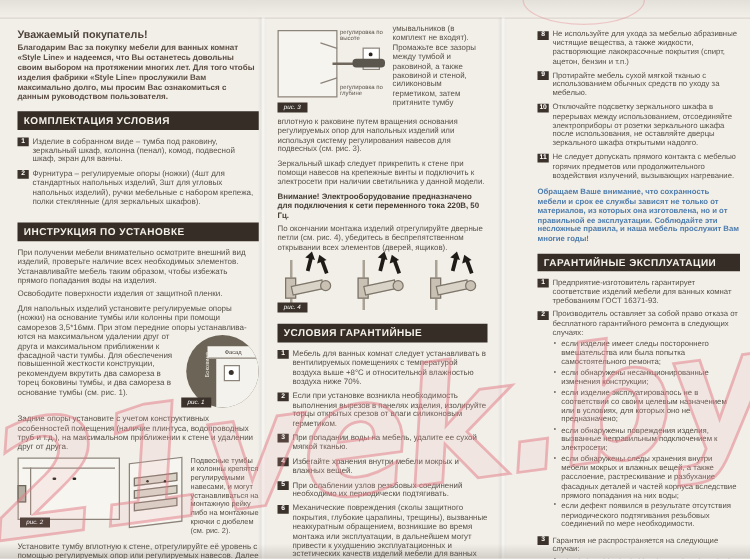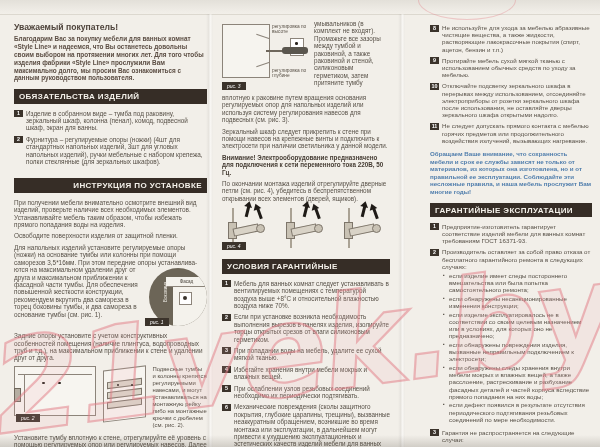--- a/index.html
+++ b/index.html
@@ -115,31 +115,31 @@
   <div class="fold-top"></div>
   <div class="crease-v crease-1"></div>
   <div class="crease-v crease-2"></div>
   <div class="fold-bottom"></div>
   <div class="wm-arc"></div>
 
   <div class="col col1">
     <div class="greeting">Уважаемый покупатель!</div>
     <p class="intro">Благодарим Вас за покупку мебели для ванных комнат «Style Line» и надеемся, что Вы останетесь довольны своим выбором на протяжении многих лет. Для того чтобы изделия фабрики «Style Line» прослужили Вам максимально долго, мы просим Вас ознакомиться с данным руководством пользователя.</p>
 
-    <div class="bar">ОБЯЗАТЕЛЬСТВА ИЗДЕЛИЙ</div>
+    <div class="bar">КОМПЛЕКТАЦИЯ УСЛОВИЯ</div>
     <div class="nitem">
       <span class="num">1</span>
       <span class="ntext">Изделие в собранном виде – тумба под раковину, зеркальный шкаф, колонна (пенал), комод, подвесной шкаф, экран для ванны.</span>
     </div>
     <div class="nitem">
       <span class="num">2</span>
       <span class="ntext">Фурнитура – регулируемые опоры (ножки) (4шт для стандартных напольных изделий, 3шт для угловых напольных изделий), ручки мебельные с набором крепежа, полки стеклянные (для зеркальных шкафов).</span>
     </div>
 
-    <div class="bar" style="margin-top:13px;text-align:right;">ИНСТРУКЦИЯ ПО УСТАНОВКЕ</div>
+    <div class="bar" style="margin-top:13px;">ИНСТРУКЦИЯ ПО УСТАНОВКЕ</div>
     <p>При получении мебели внимательно осмотрите внешний вид изделий, проверьте наличие всех необходимых элементов. Устанавливайте мебель таким образом, чтобы избежать прямого попадания воды на изделия.</p>
     <p>Освободите поверхности изделия от защитной пленки.</p>
     <p style="margin-bottom:0;">Для напольных изделий установите регулируемые опоры (ножки) на основание тумбы или колонны при помощи саморезов 3,5*16мм. При этом передние опоры устанавлива-</p>
     <div>
       <div class="fig1">
         <div class="fig1-circle">
           <div class="fig1-inner"></div>
           <div class="fig1-fasad">Фасад</div>
           <div class="fig1-bokovina">Боковина</div>
           <div class="fig1-leg">

